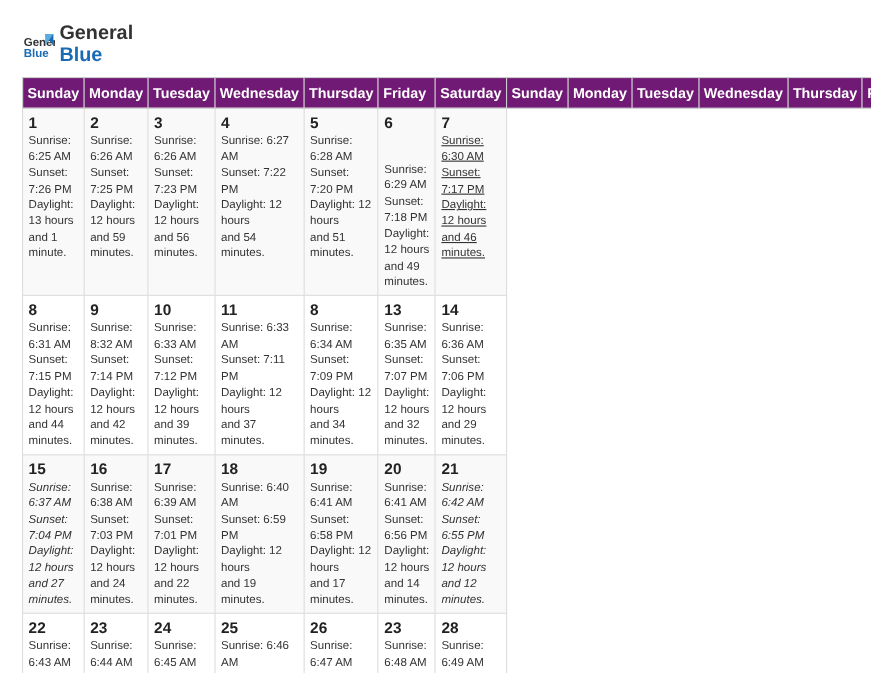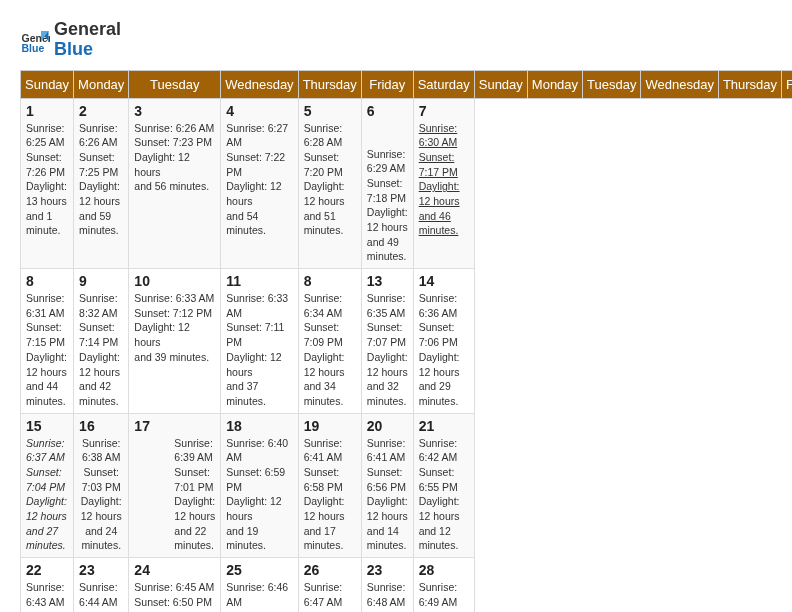--- a/index.html
+++ b/index.html
@@ -45,26 +45,26 @@
     .subtitle {
       font-size: 14px;
       color: #555;
     }
     table {
       width: 100%;
       border-collapse: collapse;
       font-size: 11px;
     }
     thead tr th {
-      background-color: #a16207;
+      background-color: #701a75;
       color: #fff;
       padding: 6px 4px;
-      text-align: center;
+      text-align: left;
       font-size: 13px;
-      font-weight: normal;
+      font-weight: bold;
       border: 1px solid #ccc;
     }
     tbody tr td {
       border: 1px solid #ddd;
       vertical-align: top;
       padding: 4px 5px;
       width: 108px;
       min-height: 80px;
       background: #fff;
     }
@@ -232,28 +232,28 @@
       <tr>
         <td>
           <span class="day-num">15</span>
           <div class="day-info" style="white-space: pre-line; font-style: italic;">Sunrise: 6:37 AM
 Sunset: 7:04 PM
 Daylight: 12 hours
 and 27 minutes.</div>
         </td>
         <td>
           <span class="day-num">16</span>
-          <div class="day-info" style="white-space: pre-line; text-align: center;">Sunrise: 6:38 AM
+          <div class="day-info" style="white-space: pre-line;">Sunrise: 6:38 AM
 Sunset: 7:03 PM
 Daylight: 12 hours
 and 24 minutes.</div>
         </td>
         <td>
           <span class="day-num">17</span>
-          <div class="day-info" style="white-space: pre-line; margin-left: 40px;">Sunrise: 6:39 AM
+          <div class="day-info" style="white-space: pre-line;">Sunrise: 6:39 AM
 Sunset: 7:01 PM
 Daylight: 12 hours
 and 22 minutes.</div>
         </td>
         <td>
           <span class="day-num">18</span>
           <div class="day-info" style="white-space: pre-line;">Sunrise: 6:40 AM
 Sunset: 6:59 PM
 Daylight: 12 hours
 and 19 minutes.</div>
@@ -267,21 +267,21 @@
         </td>
         <td>
           <span class="day-num">20</span>
           <div class="day-info" style="white-space: pre-line;">Sunrise: 6:41 AM
 Sunset: 6:56 PM
 Daylight: 12 hours
 and 14 minutes.</div>
         </td>
         <td>
           <span class="day-num">21</span>
-          <div class="day-info" style="white-space: pre-line;">Sunrise: 6:42 AM
+          <div class="day-info" style="white-space: pre-line; font-style: italic;">Sunrise: 6:42 AM
 Sunset: 6:55 PM
 Daylight: 12 hours
 and 12 minutes.</div>
         </td>
       </tr>
       <tr>
         <td>
           <span class="day-num">22</span>
           <div class="day-info" style="white-space: pre-line;">Sunrise: 6:43 AM
 Sunset: 6:53 PM

